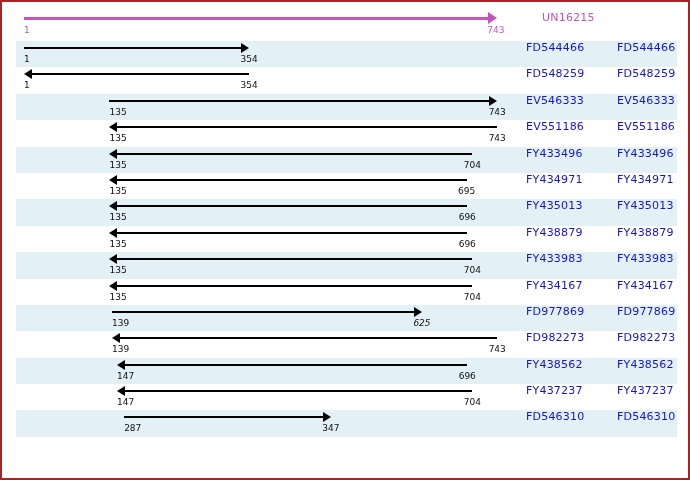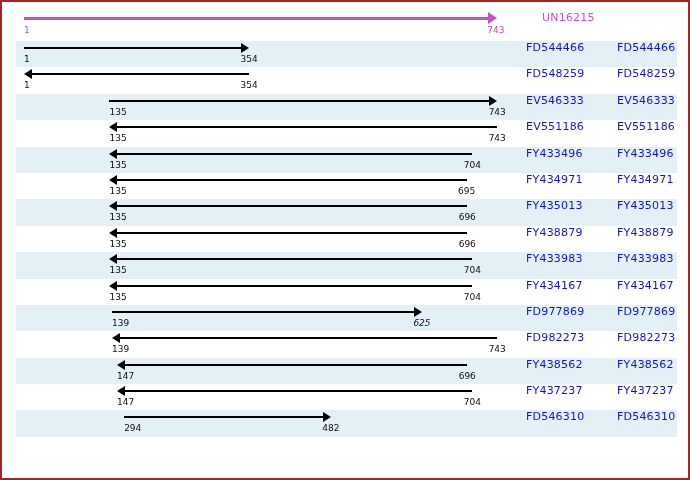--- a/index.html
+++ b/index.html
@@ -270,21 +270,21 @@
           <div class="head-left" style="left: 115.119px;"></div>
           <div class="coord" style="left: 115.119px;">147</div>
           <div class="coord end" style="left: 470.373px;">704</div>
           <div class="acc col1">FY437237</div>
           <div class="acc col2">FY437237</div>
         </div>
         <div class="row alt">
           <div class="stripe"></div>
           <div class="hsp" style="left: 122.135px; width: 199.647px;"></div>
           <div class="head-right" style="left: 320.782px;"></div>
-          <div class="coord" style="left: 122.135px;">294</div>
-          <div class="coord end" style="left: 328.782px;">482</div>
+          <div class="coord" style="left: 122.135px;">287</div>
+          <div class="coord end" style="left: 328.782px;">347</div>
           <div class="acc col1">FD546310</div>
           <div class="acc col2">FD546310</div>
         </div>
       </div>
 
   </div>
 </div>
 
 </body></html>

